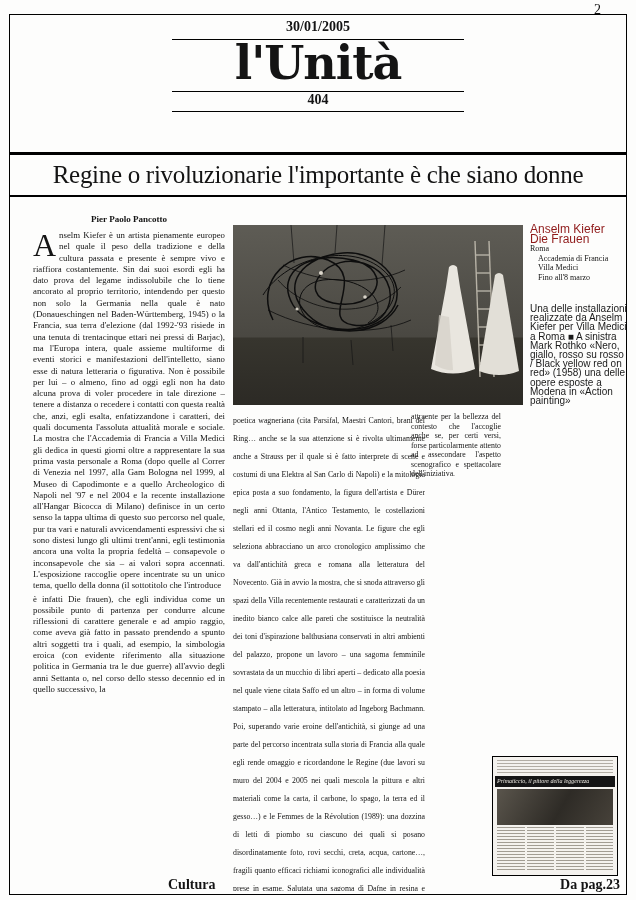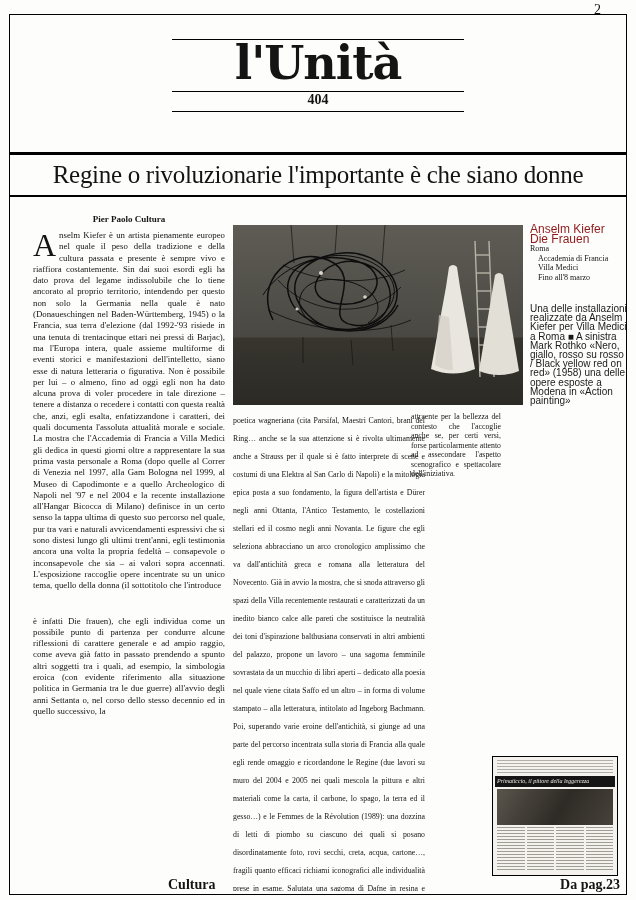--- a/index.html
+++ b/index.html
@@ -28,21 +28,21 @@
   .headline { font-size:25px; letter-spacing:-0.3px; white-space:nowrap; }
   .byline { position:absolute; top:214px; left:33px; width:192px; text-align:center;
             font-weight:bold; font-size:9px; }
 
   
   .col { position:absolute; text-align:justify; }
   .col1 { top:230px; left:33px;  width:192px; font-size:8.8px; line-height:11.3px; }
   .col2 { top:412px; left:233px; width:192px; height:479px; overflow:hidden; font-size:7.8px; line-height:18px; }
   .col3 { top:412px; left:411px; width:90px;  font-size:7.8px; line-height:9.55px; }
   .col p { margin:0; }
-  .col1 p + p { margin-top:24px; }
+  .col1 p + p { margin-top:2px; }
   .dropcap { float:left; font-size:32px; line-height:28px; padding:1px 3px 0 0; }
 
   
   .photo { position:absolute; top:225px; left:233px; width:290px; height:180px; background:#44423d; }
   .photo svg { display:block; width:100%; height:100%; }
 
   
   .sidebar { position:absolute; top:225px; left:530px; width:98px; }
   .ib-title { font-weight:normal; font-size:12px; line-height:9.5px; color:#8f1a1a; font-family:"Liberation Sans", sans-serif; }
   .ib-line  { font-size:8px; line-height:9.5px; }
@@ -63,30 +63,31 @@
   .t-cols { display:flex; gap:2px; margin:0 2px; height:44px; }
   .t-col { flex:1; background:repeating-linear-gradient(to bottom,#a29d93 0 1px, transparent 1px 3px); }
 </style>
 </head>
 <body>
 
 <div class="page">
   <div class="frame"></div>
   <div class="pagenum">2</div>
 
+  <div class="m-date">30/01/2005</div>
   <div class="m-rule r1"></div>
   <div class="m-logo">l'Unità</div>
   <div class="m-rule r2"></div>
   <div class="m-issue">404</div>
   <div class="m-rule r3"></div>
 
   <div class="hbox">
     <div class="headline">Regine o rivoluzionarie l'importante è che siano donne</div>
   </div>
-  <div class="byline">Pier Paolo Cultura</div>
+  <div class="byline">Pier Paolo Pancotto</div>
 
   <div class="col col1">
     <p><span class="dropcap">A</span><span>nselm Kiefer è un artista pienamente europeo nel quale il peso della tradizione e della cultura passata e presente è sempre vivo e riaffiora costantemente. Sin dai suoi esordi egli ha dato prova del legame indissolubile che lo tiene ancorato al proprio territorio, intendendo per questo non solo la Germania nella quale è nato (Donaueschingen nel Baden-Württemberg, 1945) o la Francia, sua terra d'elezione (dal 1992-'93 risiede in una tenuta di trentacinque ettari nei pressi di Barjac), ma l'Europa intera, quale assieme multiforme di eventi storici e manifestazioni dell'intelletto, siano esse di natura letteraria o figurativa. Non è possibile per lui – o almeno, fino ad oggi egli non ha dato alcuna prova di voler procedere in tale direzione – tenere a distanza o recedere i contatti con questa realtà che, anzi, egli esalta, enfatizzandone i caratteri, dei quali documenta l'assoluta attualità morale e sociale. La mostra che l'Accademia di Francia a Villa Medici gli dedica in questi giorni oltre a rappresentare la sua prima vasta personale a Roma (dopo quelle al Correr di Venezia nel 1997, alla Gam Bologna nel 1999, al Museo di Capodimonte e a quello Archeologico di Napoli nel '97 e nel 2004 e la recente installazione all'Hangar Bicocca di Milano) definisce in un certo senso la tappa ultima di questo suo percorso nel quale, pur tra vari e naturali avvicendamenti espressivi che si sono distesi lungo gli ultimi trent'anni, egli testimonia ancora una volta la propria fedeltà – consapevole o inconsapevole che sia – ai valori sopra accennati. L'esposizione raccoglie opere incentrate su un unico tema, quello della donna (il sottotitolo che l'introduce</span></p>
     <p>è infatti Die frauen), che egli individua come un possibile punto di partenza per condurre alcune riflessioni di carattere generale e ad ampio raggio, come aveva già fatto in passato prendendo a spunto altri soggetti tra i quali, ad esempio, la simbologia eroica (con evidente riferimento alla situazione politica in Germania tra le due guerre) all'avvio degli anni Settanta o, nel corso dello stesso decennio ed in quello successivo, la</p>
   </div>
 
   <div class="photo">
     <svg viewBox="0 0 290 180" preserveAspectRatio="none">
       <defs>
         <linearGradient id="wall" x1="0" y1="0" x2="0" y2="1">

